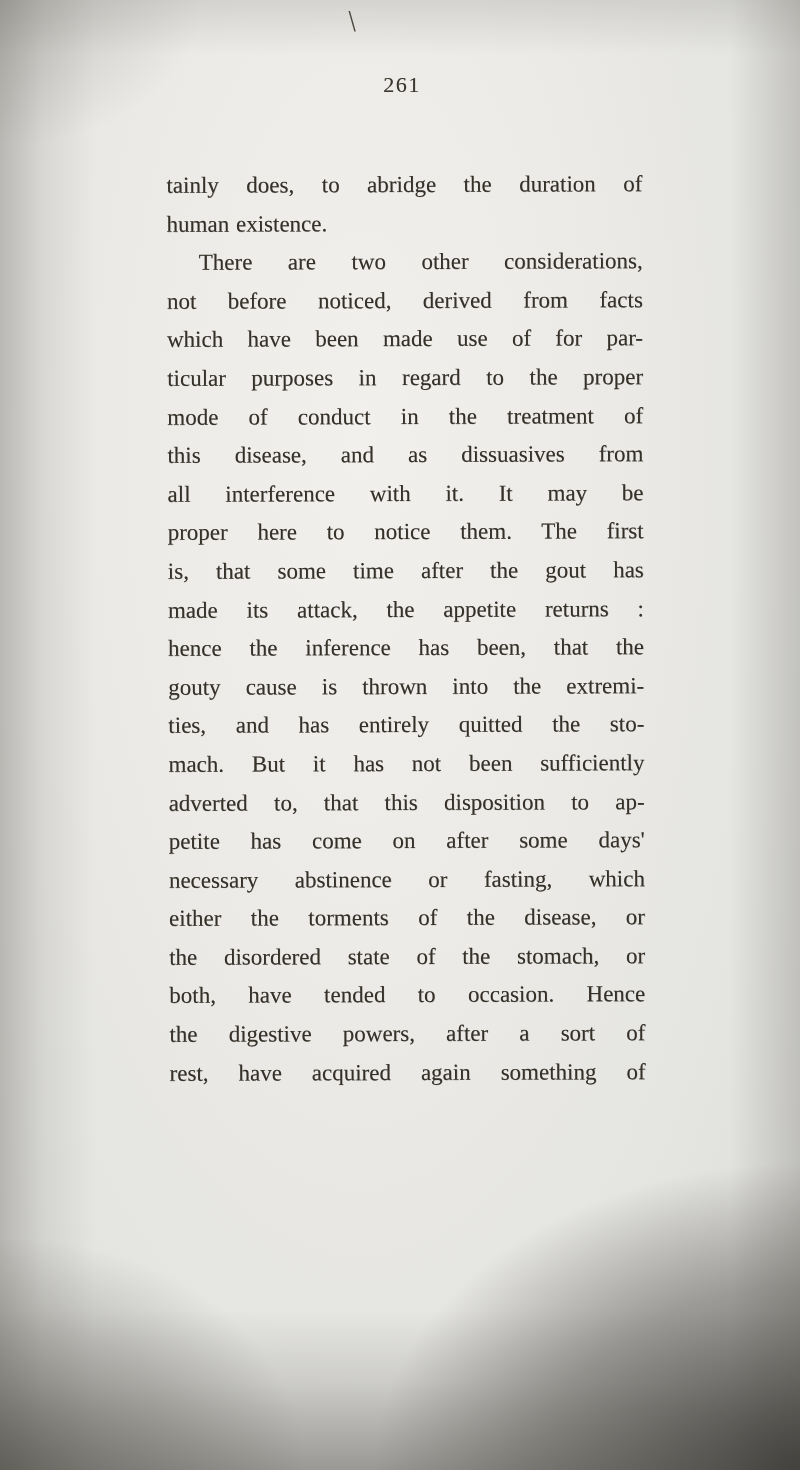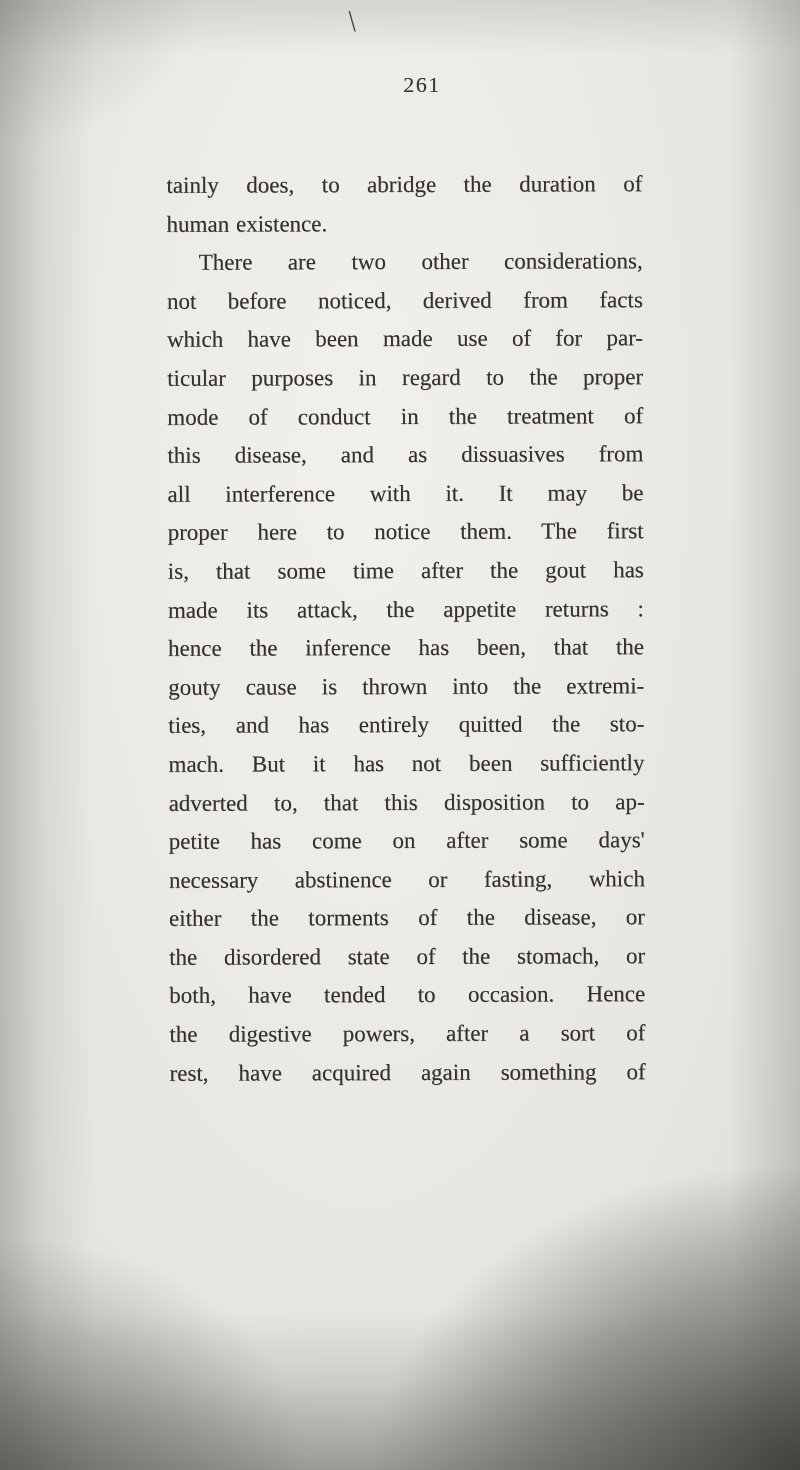--- a/index.html
+++ b/index.html
@@ -53,21 +53,21 @@
   }
   .stray-mark {
     position: absolute;
     top: 4px; left: 348px;
     font-size: 30px;
     color: #4c473f;
     transform: rotate(3deg);
   }
   .page-number {
     position: absolute;
-    top: 72px; left: 184px; width: 476px;
+    top: 72px; left: 164px; width: 476px;
     text-align: center;
     font-size: 22px;
     letter-spacing: 1.5px;
     color: #3b362e;
     text-shadow: 0.3px 0.3px 0.5px rgba(55,50,42,0.45);
   }
   .text-block {
     position: absolute;
     top: 166px; left: 168px; width: 476px;
     color: #353028;

